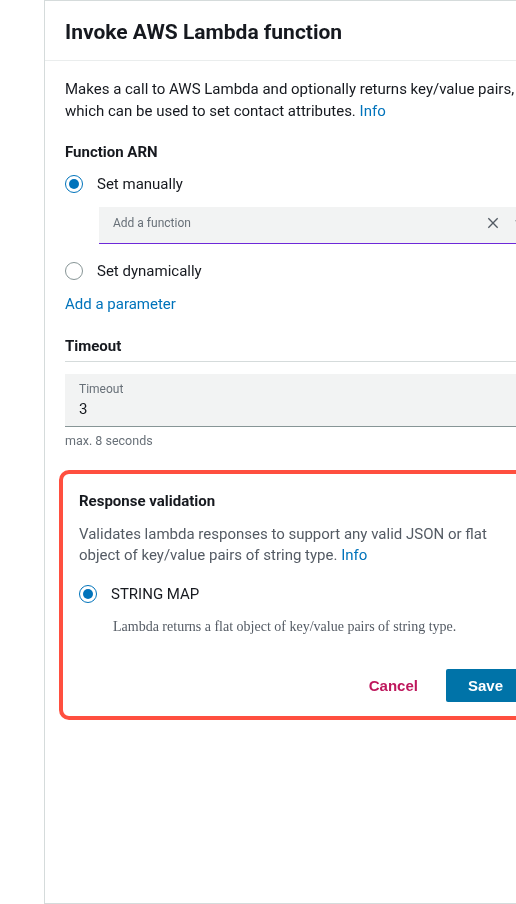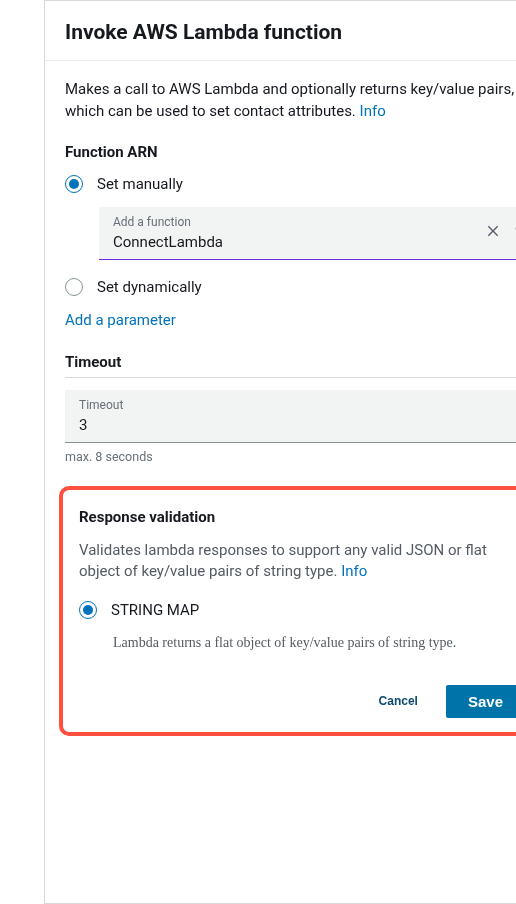--- a/index.html
+++ b/index.html
@@ -178,22 +178,22 @@
   }
   .footer {
     display: flex;
     justify-content: flex-end;
     gap: 10px;
     padding-top: 20px;
   }
   .btn-cancel {
     background: none;
     border: none;
-    color: #0c4a6e;
-    font-size: 12px;
+    color: #be185d;
+    font-size: 15px;
     padding: 8px 18px;
     cursor: pointer;
     font-weight: 600;
   }
   .btn-save {
     background: #0073a8;
     border: none;
     color: #fff;
     font-size: 15px;
     font-weight: 700;
@@ -228,21 +228,20 @@
 
     <div class="radio-row">
       <span class="radio checked"></span>
       <span class="radio-label">Set manually</span>
     </div>
 
     <div class="indent-block">
       <div class="select-box">
         <div class="select-content">
           <div class="select-placeholder">Add a function</div>
-          <div class="select-value">ConnectLambda</div>
         </div>
         <div class="select-actions">
           <span class="clear-x">
             <span>
               <svg viewBox="0 0 24 24" fill="none">
                   <path d="M5 5 L19 19 M19 5 L5 19"></path>
                 </svg>
             </span>
           </span>
           <span class="caret">

